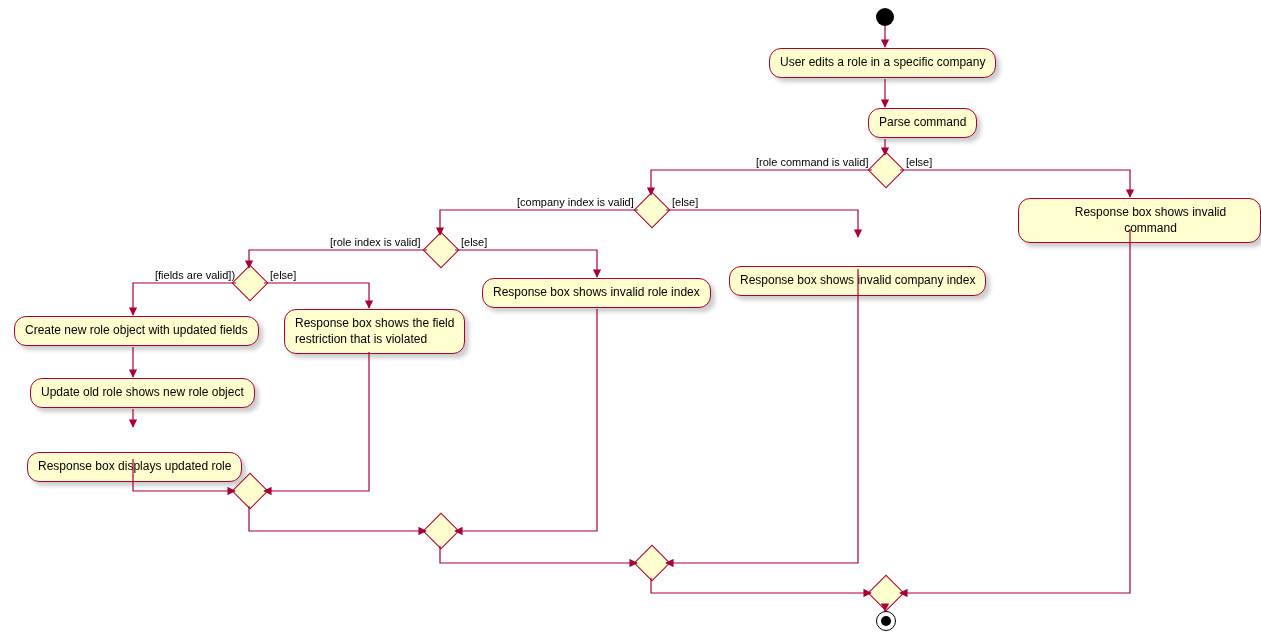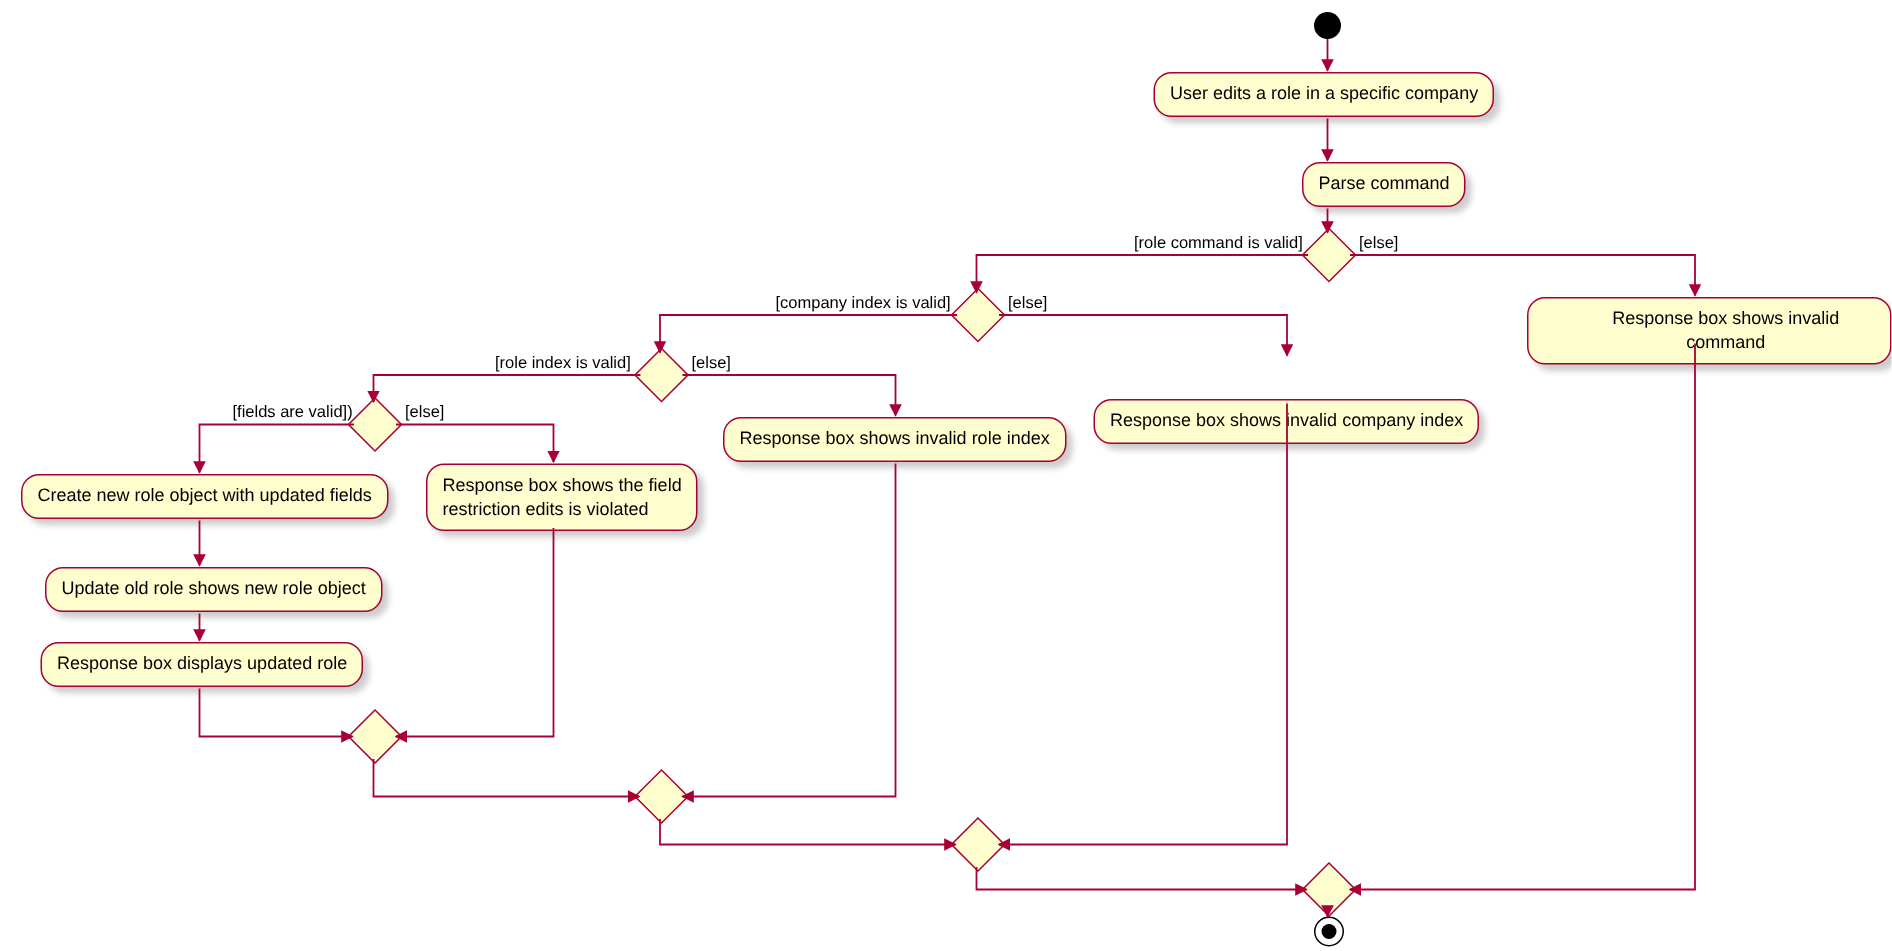--- a/index.html
+++ b/index.html
@@ -76,24 +76,24 @@
 <body>
 
 <div class="start-circle" style="left:876px; top:8px;"></div>
 
 <div class="node" style="left:769px; top:48px;"><span>User edits a role in a specific company</span></div>
 <div class="node" style="left:868px; top:108px;"><span>Parse command</span></div>
 <div class="node" style="left:1018px; top:198px;padding-left:32px;"><span>Response box shows invalid command</span></div>
 <div class="node" style="left:729px; top:238px;margin-top:28px;"><span>Response box shows invalid company index</span></div>
 <div class="node" style="left:482px; top:278px;"><span>Response box shows invalid role index</span></div>
 <div class="node" style="left:284px; top:309px; text-align:left;"><span style="white-space:pre;">Response box shows the field
-restriction edits is violated</span></div>
+restriction that is violated</span></div>
 <div class="node" style="left:14px; top:316px;"><span>Create new role object with updated fields</span></div>
 <div class="node" style="left:30px; top:378px;"><span>Update old role shows new role object</span></div>
-<div class="node" style="left:27px; top:428px;"><span>Response box displays updated role</span></div>
+<div class="node" style="left:27px; top:452px;"><span>Response box displays updated role</span></div>
 
 <div class="diamond" style="left:873px; top:157px;"></div>
 <div class="diamond" style="left:639px; top:197px;"></div>
 <div class="diamond" style="left:428px; top:237px;"></div>
 <div class="diamond" style="left:237px; top:270px;"></div>
 
 <div class="diamond" style="left:237px; top:478px;"></div>
 <div class="diamond" style="left:428px; top:518px;"></div>
 <div class="diamond" style="left:639px; top:550px;"></div>
 <div class="diamond" style="left:873px; top:580px;"></div>

